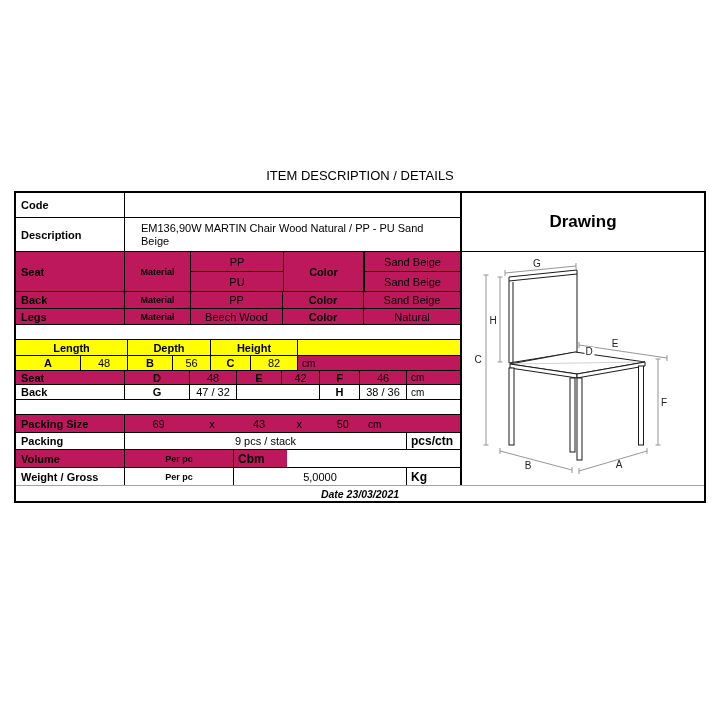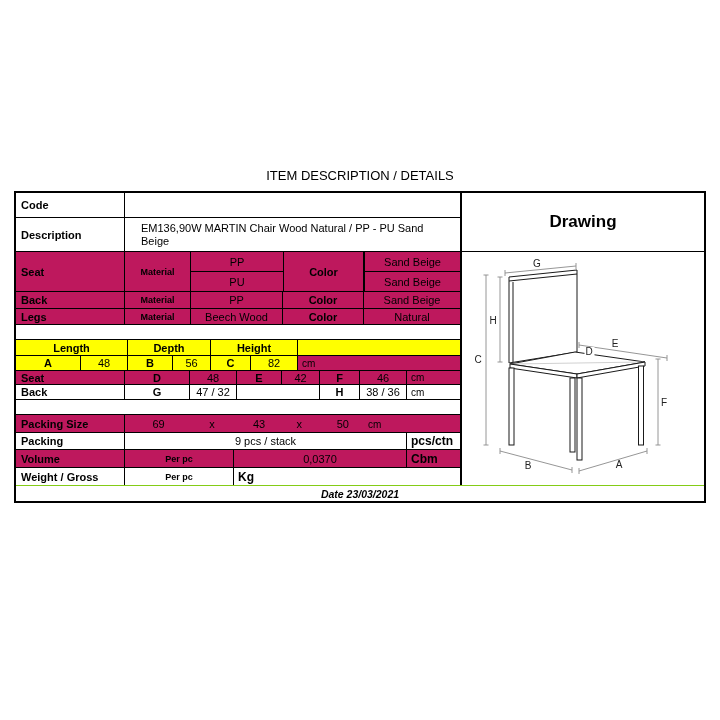--- a/index.html
+++ b/index.html
@@ -153,27 +153,27 @@
 
       <div class="row h17">
         <div class="c lab w-lab">Packing</div>
         <div class="c fx">9 pcs / stack</div>
         <div class="c w-unit end u">pcs/ctn</div>
       </div>
 
       <div class="row h18">
         <div class="c lab w-lab g">Volume</div>
         <div class="c w-mid sm g">Per pc</div>
-        <div class="c fx g">0,0370</div>
         <div class="c w-unit end u g">Cbm</div>
       </div>
 
       <div class="row h17 no-bb">
         <div class="c lab w-lab">Weight / Gross</div>
         <div class="c w-mid sm">Per pc</div>
+        <div class="c fx">5,0000</div>
         <div class="c w-unit end u">Kg</div>
       </div>
 
     </div>
 
     <div class="drawing-col">
       <div class="drawing-header">Drawing</div>
       <div class="drawing-area">
         <svg viewBox="0 0 242 233" width="100%" height="100%">
 

